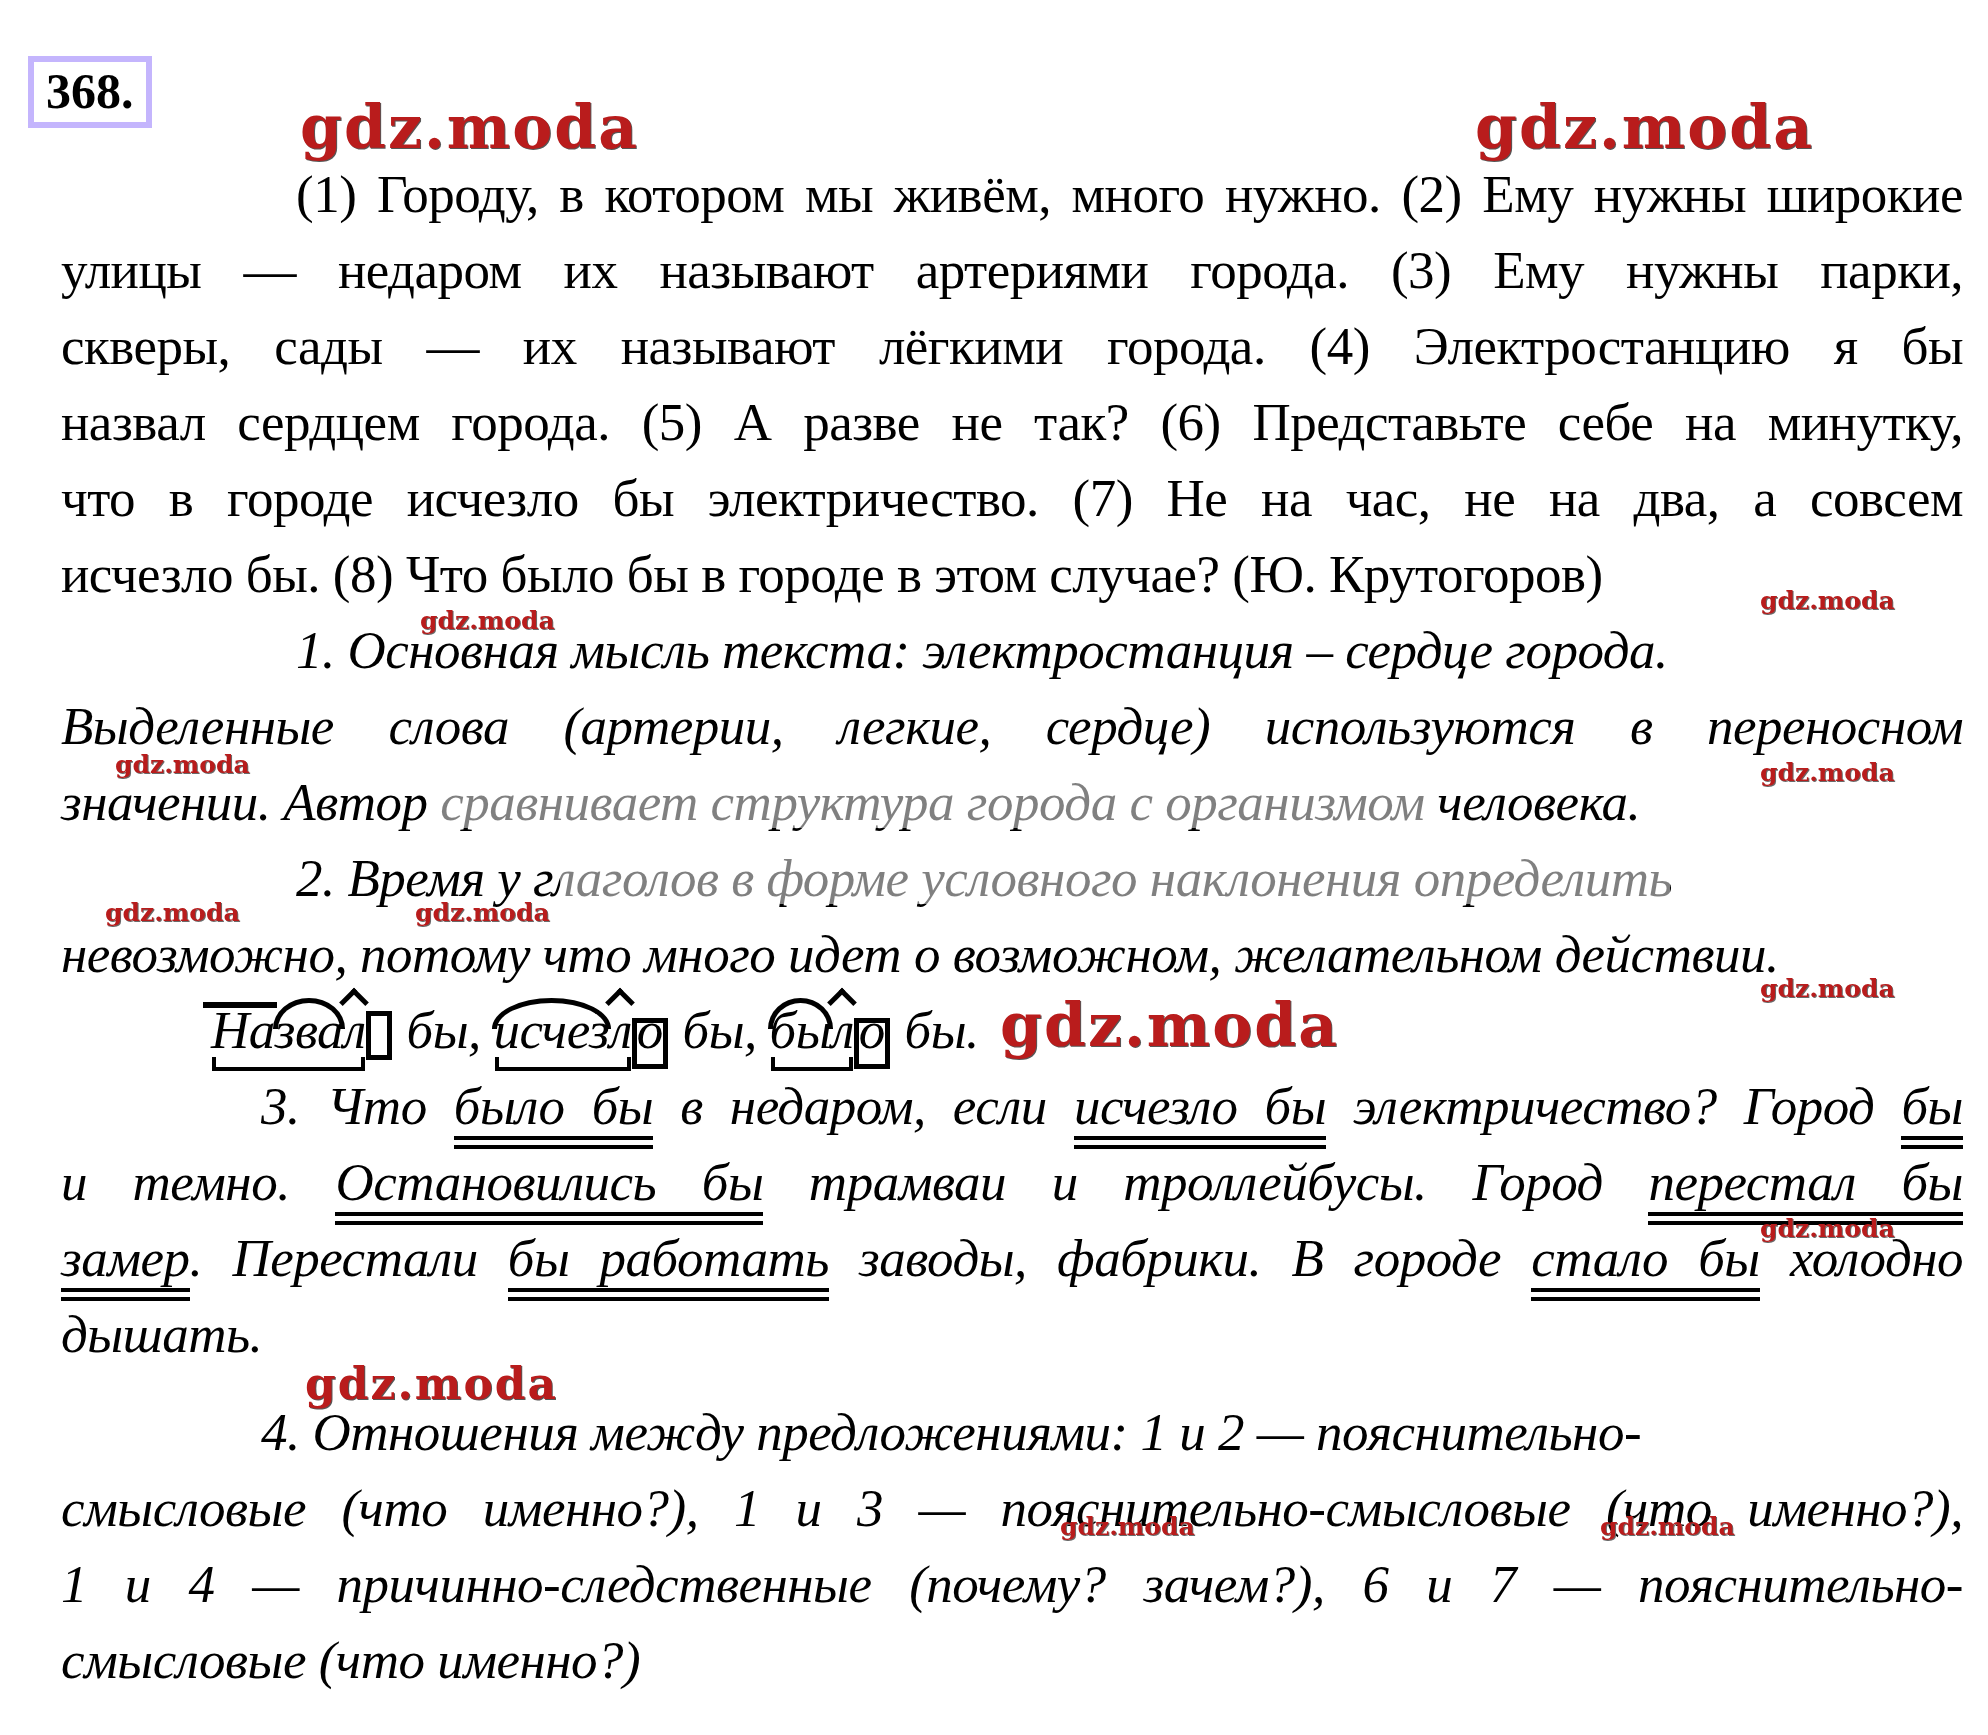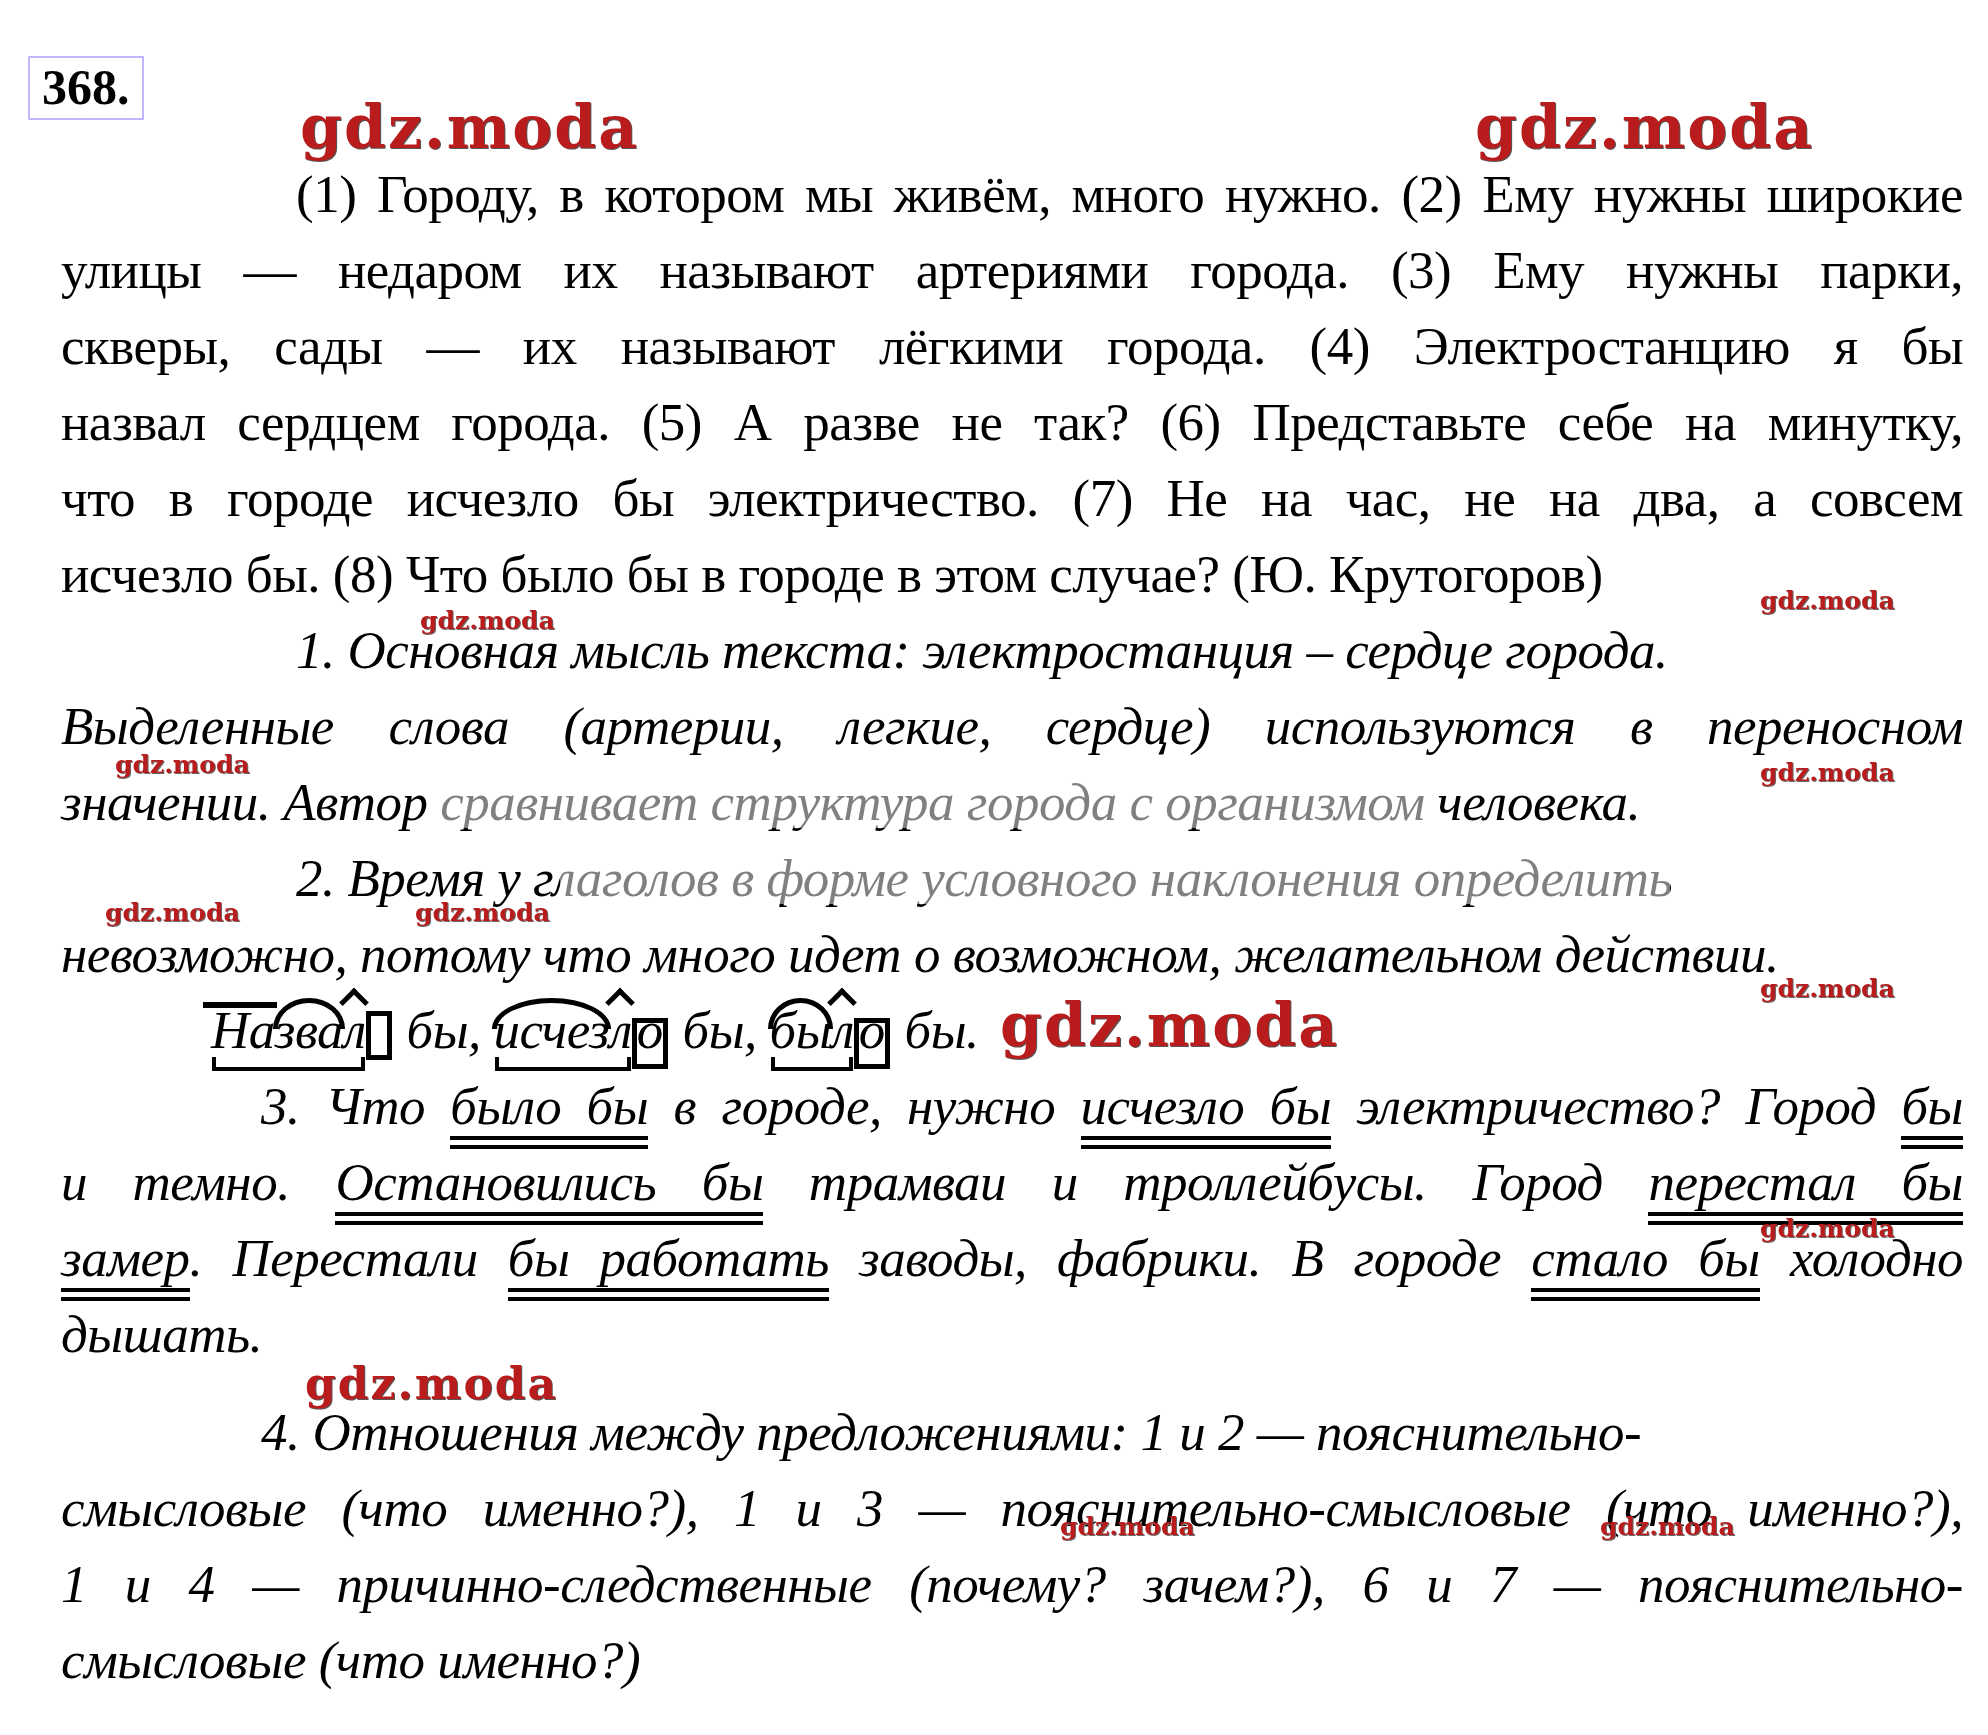--- a/index.html
+++ b/index.html
@@ -1,19 +1,19 @@
 <!DOCTYPE html>
 <html><head>
 <meta charset="utf-8">
 <style>
   html,body{margin:0;padding:0;background:#fff;}
   .page{position:relative;width:1988px;height:1735px;background:#fff;overflow:hidden;
         font-family:"Liberation Serif",serif;color:#000;}
   
-  .exbox{position:absolute;left:28px;top:56px;border:2px solid #c4b5fd;padding:0px 12px 2px 12px;
+  .exbox{position:absolute;left:28px;top:56px;border:6px solid #c4b5fd;padding:0px 12px 2px 12px;
          font-size:50px;font-weight:700;z-index:2;background:#fff;}
   
   .content{position:absolute;left:15px;top:156px;width:1948px;z-index:1;}
   .ln{font-size:53px;line-height:76px;height:76px;letter-spacing:-0.5px;white-space:nowrap;margin-left:46px;}
   .wrapln{white-space:normal;}
   .j{text-align:justify;text-align-last:justify;white-space:normal;}
   .it{font-style:italic;}
   .ind235{padding-left:235px;}
   .ind200{padding-left:200px;}
   .ind150{padding-left:150px;}
@@ -77,21 +77,21 @@
     <div class="it">
       <div class="ln wrapln ind235">2. Время у глаголов в форме условного наклонения определить</div>
       <div class="ln wrapln">невозможно, потому что много идет о возможном, желательном действии.</div>
     </div>
 
     <div class="ln it mline ind150">
       <span class="mw"><span class="stem"><span class="mpart pref">На</span><span class="mpart root">зва</span><span class="mpart suff">л</span></span><span class="end zero"></span></span><span> бы, </span><span class="mw"><span class="stem"><span class="mpart root">исчез</span><span class="mpart suff">л</span></span><span class="end">о</span></span><span> бы, </span><span class="mw"><span class="stem"><span class="mpart root">бы</span><span class="mpart suff">л</span></span><span class="end">о</span></span><span> бы.</span>
     </div>
 
     <div class="it">
-      <div class="ln j ind200"><span>3. Что </span><span class="du">было бы</span><span> в городе, нужно </span><span class="du">исчезло бы</span><span> электричество? Город </span><span class="du">бы</span></div>
+      <div class="ln j ind200"><span>3. Что </span><span class="du">было бы</span><span> в недаром, если </span><span class="du">исчезло бы</span><span> электричество? Город </span><span class="du">бы</span></div>
       <div class="ln j"><span>и темно. </span><span class="du">Остановились бы</span><span> трамваи и троллейбусы. Город </span><span class="du">перестал бы</span></div>
       <div class="ln j"><span class="du">замер</span><span>. Перестали </span><span class="du">бы работать</span><span> заводы, фабрики. В городе </span><span class="du">стало бы</span><span> холодно</span></div>
       <div class="ln wrapln"><span>дышать.</span></div>
     </div>
 
     <div class="it">
       <div class="ln wrapln ind200 gap-top">4. Отношения между предложениями: 1 и 2 — пояснительно-</div>
       <div class="ln j">смысловые (что именно?), 1 и 3 — пояснительно-смысловые (что именно?),</div>
       <div class="ln j">1 и 4 — причинно-следственные (почему? зачем?), 6 и 7 — пояснительно-</div>
       <div class="ln wrapln">смысловые (что именно?)</div>

